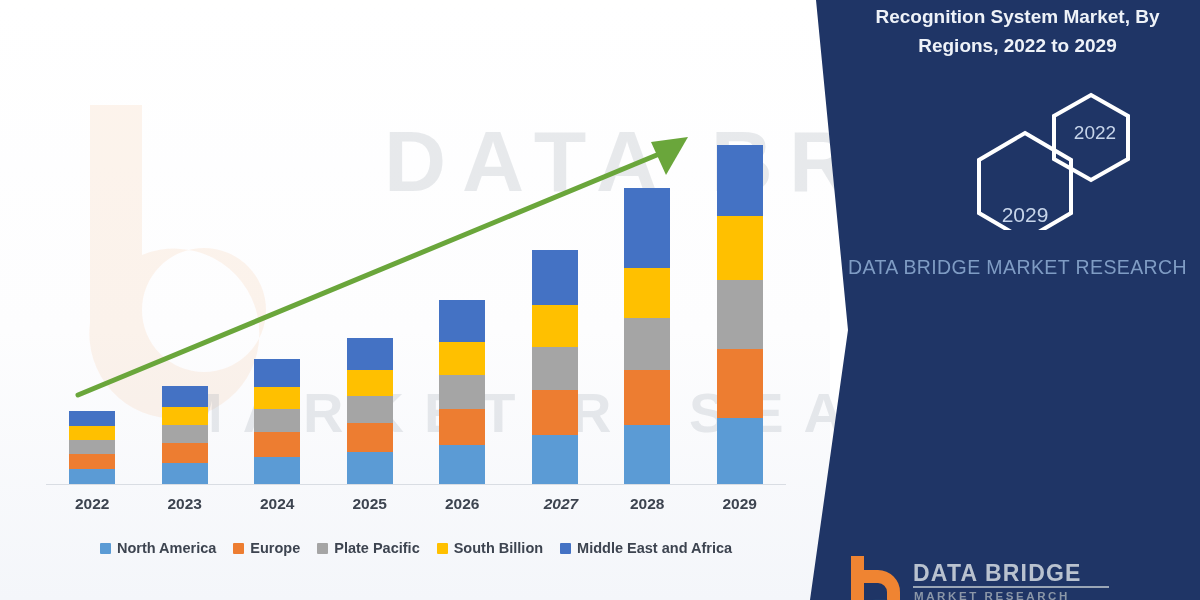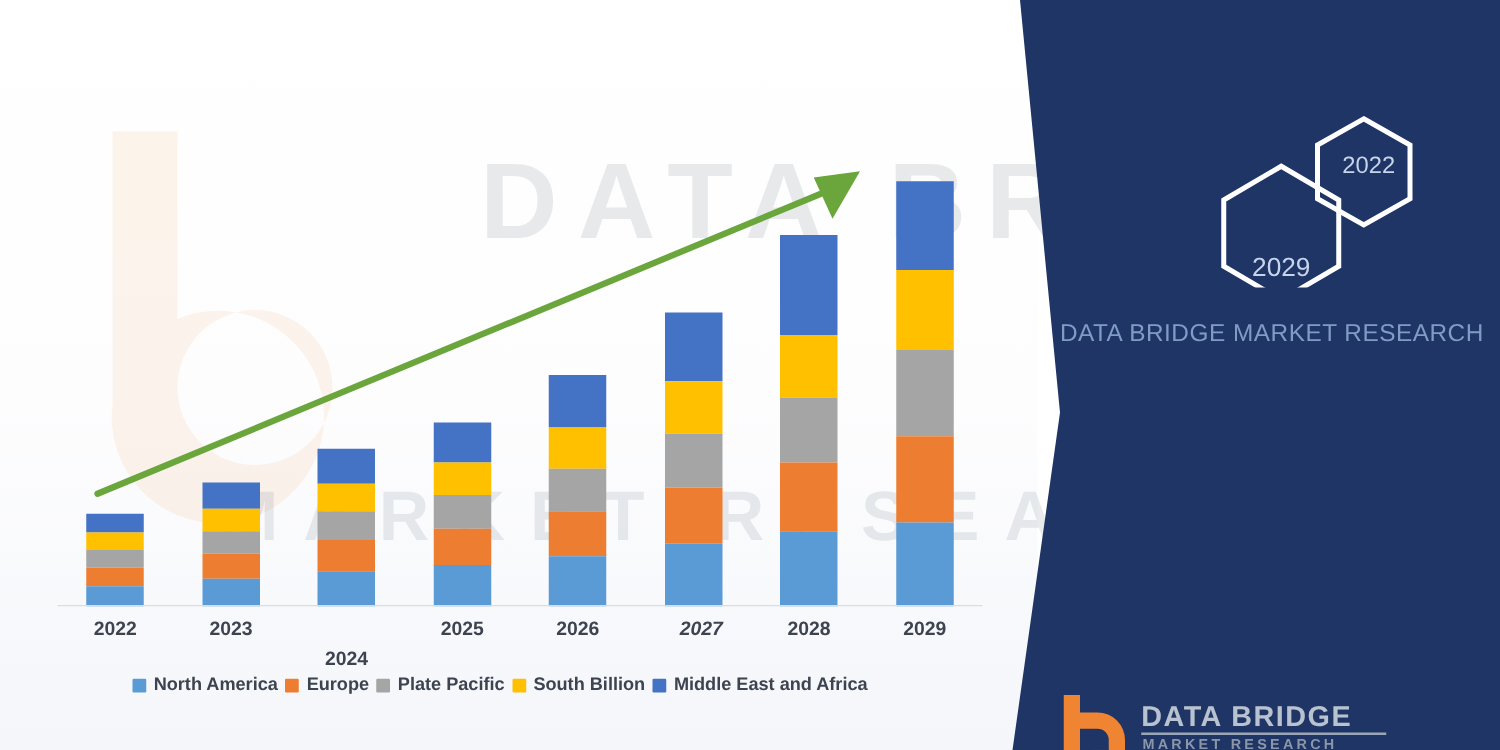--- a/index.html
+++ b/index.html
@@ -102,26 +102,26 @@
   .arrow-svg {
     position: absolute;
     left: 0; top: 0;
     width: 830px; height: 600px;
     pointer-events: none;
   }
 
   
   .legend {
     position: absolute;
-    left: 30px; top: 540px;
+    left: 46px; top: 540px;
     width: 740px;
     display: flex;
     align-items: center;
     justify-content: center;
-    gap: 6px;
+    gap: 17px;
   }
   .legend-item { display: flex; align-items: center; gap: 6px; }
   .legend-swatch { width: 11px; height: 11px; border-radius: 1px; }
   .legend-label {
     font-size: 14.5px;
     font-weight: 700;
     color: #3d4450;
     white-space: nowrap;
   }
 
@@ -275,21 +275,21 @@
             <div class="seg sa" style="height: 64px; background: rgb(255, 192, 0);"></div>
             <div class="seg ap" style="height: 69px; background: rgb(165, 165, 165);"></div>
             <div class="seg eu" style="height: 69px; background: rgb(237, 125, 49);"></div>
             <div class="seg na" style="height: 67px; background: rgb(91, 155, 213);"></div>
           </div>
         </div>
       <div class="axis-line"></div>
       <div id="xlabels">
           <div class="xlabel" style="left: 52.25px;">2022</div>
           <div class="xlabel" style="left: 144.75px;">2023</div>
-          <div class="xlabel" style="left: 237.25px; margin-top: 24px;">2024</div>
+          <div class="xlabel" style="left: 237.25px;">2024</div>
           <div class="xlabel" style="left: 329.75px;">2025</div>
           <div class="xlabel" style="left: 422.25px;">2026</div>
           <div class="xlabel" style="left: 521px; font-style: italic;">2027</div>
           <div class="xlabel" style="left: 607.25px;">2028</div>
           <div class="xlabel" style="left: 699.75px;">2029</div>
         </div>
 
       <svg class="arrow-svg" viewBox="0 0 830 600">
         <line x1="78" y1="395" x2="664" y2="152" stroke="#6aa63b" stroke-width="5" stroke-linecap="round"></line>
         <polygon points="688,137 651,142 666,175" fill="#6aa63b"></polygon>
@@ -318,20 +318,21 @@
           <span class="legend-label">Middle East and Africa</span>
         </div>
       </div>
   </div>
 
   <svg class="right-panel" viewBox="0 0 1200 600">
     <polygon points="816,0 1200,0 1200,600 810,600 848,330" fill="#1f3566"></polygon>
   </svg>
 
   <div class="panel-content">
+    <div class="panel-title">Recognition System Market, By Regions, 2022 to 2029</div>
 
     <div class="hex-wrap">
       <svg viewBox="0 0 290 145" width="290" height="145">
         <polygon points="206,10 243,31 243,74 206,95 169,74 169,31" fill="none" stroke="#ffffff" stroke-width="4"></polygon>
         <polygon points="140,48 186,75 186,128 140,155 94,128 94,75" fill="none" stroke="#ffffff" stroke-width="4"></polygon>
       </svg>
       <div class="hex-label a">2029</div>
       <div class="hex-label b">2022</div>
     </div>
 

